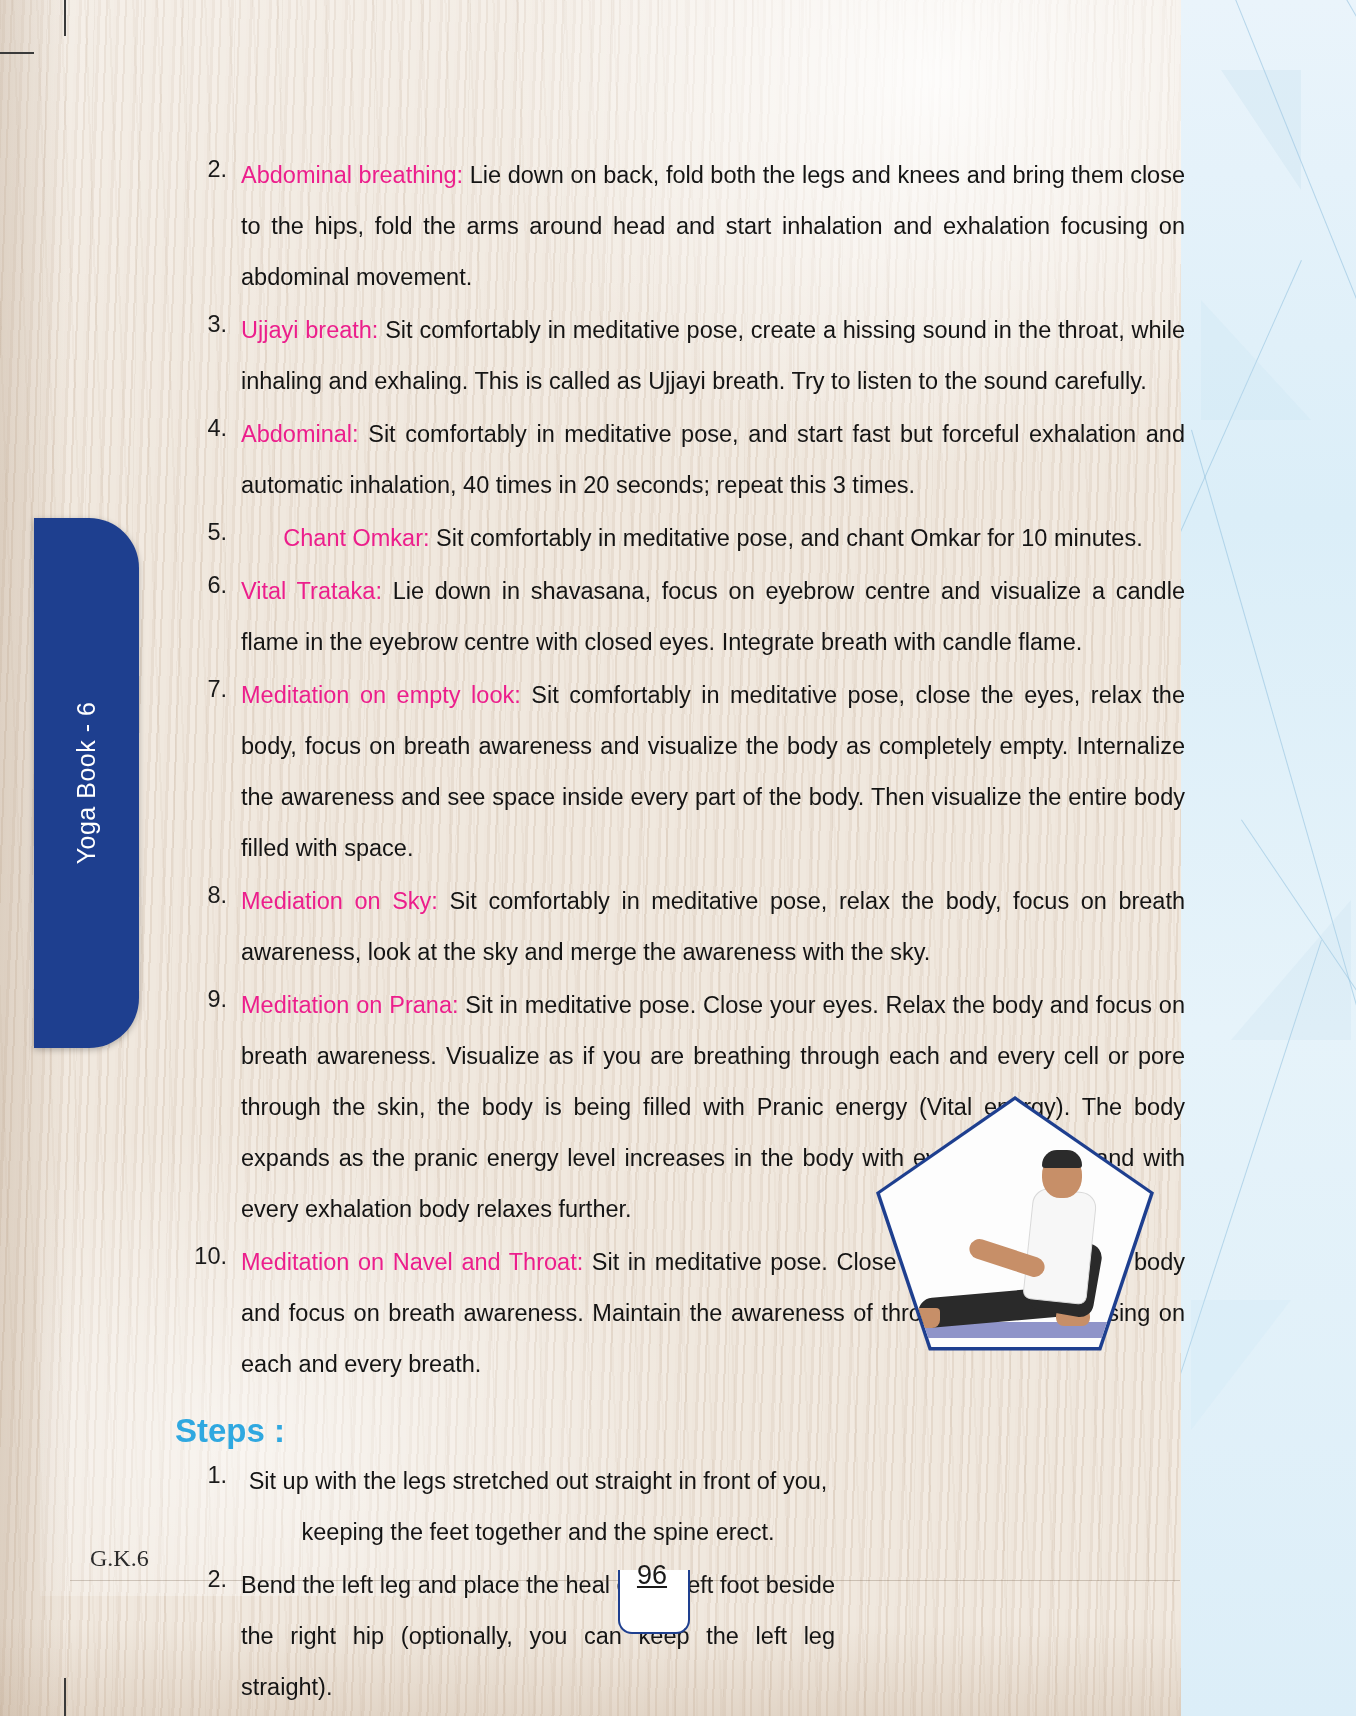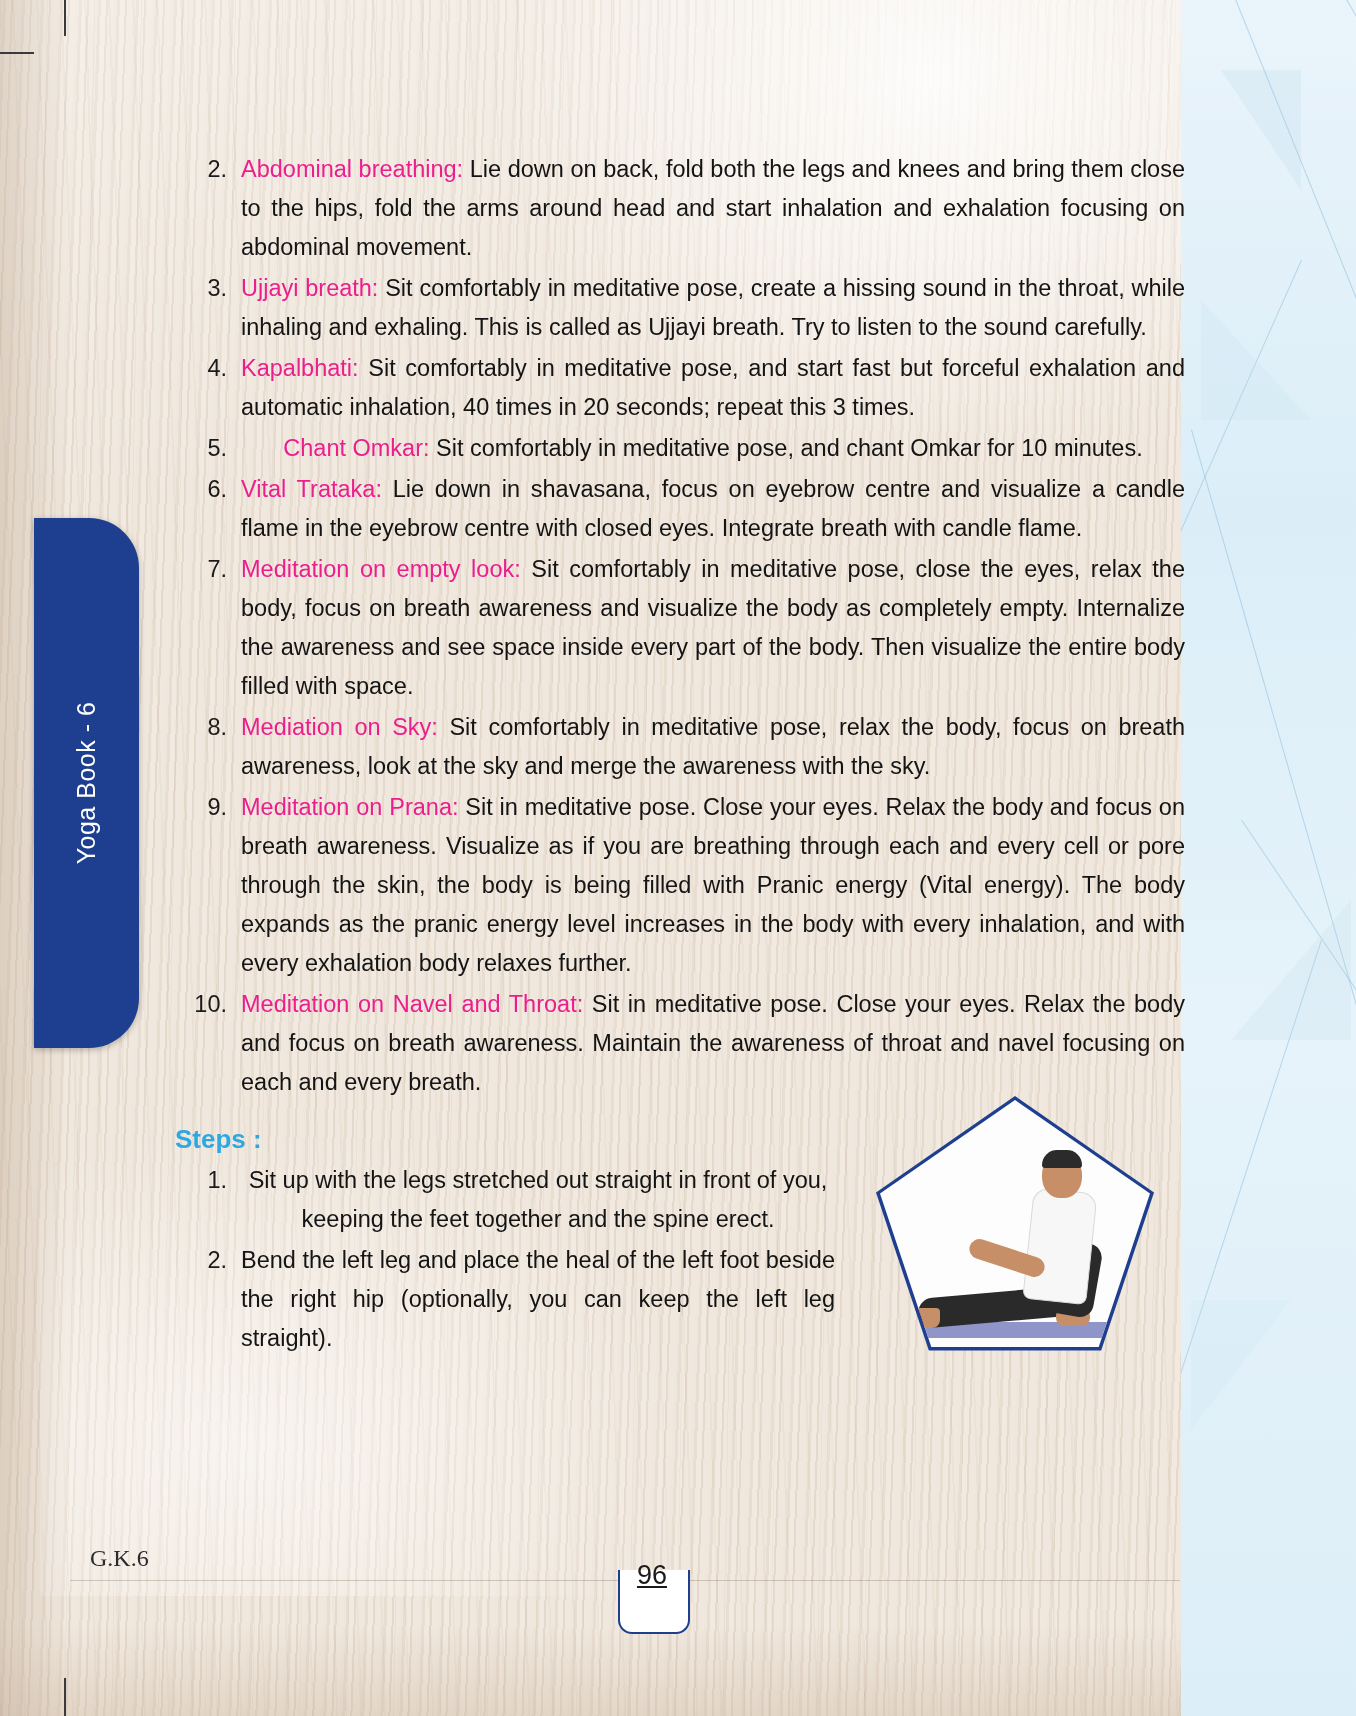--- a/index.html
+++ b/index.html
@@ -144,21 +144,21 @@
     text-align: right;
     padding-right: 14px;
     font-size: 23.5px;
     color: #1a1a1a;
     line-height: 39px;
     font-family: "Liberation Sans", sans-serif;
   }
   .para {
     flex: 1;
     font-size: 23.5px;
-    line-height: 39px;
+    line-height: 51px;
     color: #141414;
     text-align: justify;
     font-family: "Liberation Sans", sans-serif;
   }
   .para.left {
     text-align: center;
   }
   .term {
     color: #ec1e8c;
   }
@@ -166,21 +166,21 @@
   h2.section-title {
     margin: 26px 0 0 0;
     font-size: 25px;
     color: #1e3f8f;
     font-weight: bold;
     letter-spacing: 0.3px;
     font-family: "Liberation Sans", sans-serif;
   }
   h3.steps-title {
     margin: 22px 0 6px 0;
-    font-size: 26px;
+    font-size: 33px;
     color: #2fa8e0;
     font-weight: bold;
     font-family: "Liberation Sans", sans-serif;
   }
 
   .steps-block {
     width: 660px;
   }
 
   
@@ -394,21 +394,21 @@
         <div class="para"><span class="term">Abdominal breathing:</span><span> Lie down on back, fold both the legs and knees and bring them close to the hips, fold the arms around head and start inhalation and exhalation focusing on abdominal movement.</span></div>
       </li>
 
       <li>
         <div class="num">3.</div>
         <div class="para"><span class="term">Ujjayi breath:</span><span> Sit comfortably in meditative pose, create a hissing sound in the throat, while inhaling and exhaling. This is called as Ujjayi breath. Try to listen to the sound carefully.</span></div>
       </li>
 
       <li>
         <div class="num">4.</div>
-        <div class="para"><span class="term">Kapalbhati:</span><span> Sit comfortably in meditative pose, and start fast but forceful exhalation and automatic inhalation, 40 times in 20 seconds; repeat this 3 times.</span></div>
+        <div class="para"><span class="term">Abdominal:</span><span> Sit comfortably in meditative pose, and start fast but forceful exhalation and automatic inhalation, 40 times in 20 seconds; repeat this 3 times.</span></div>
       </li>
 
       <li>
         <div class="num">5.</div>
         <div class="para left"><span class="term">Chant Omkar:</span><span> Sit comfortably in meditative pose, and chant Omkar for 10 minutes.</span></div>
       </li>
 
       <li>
         <div class="num">6.</div>
         <div class="para"><span class="term">Vital Trataka:</span><span> Lie down in shavasana, focus on eyebrow centre and visualize a candle flame in the eyebrow centre with closed eyes. Integrate breath with candle flame.</span></div>

